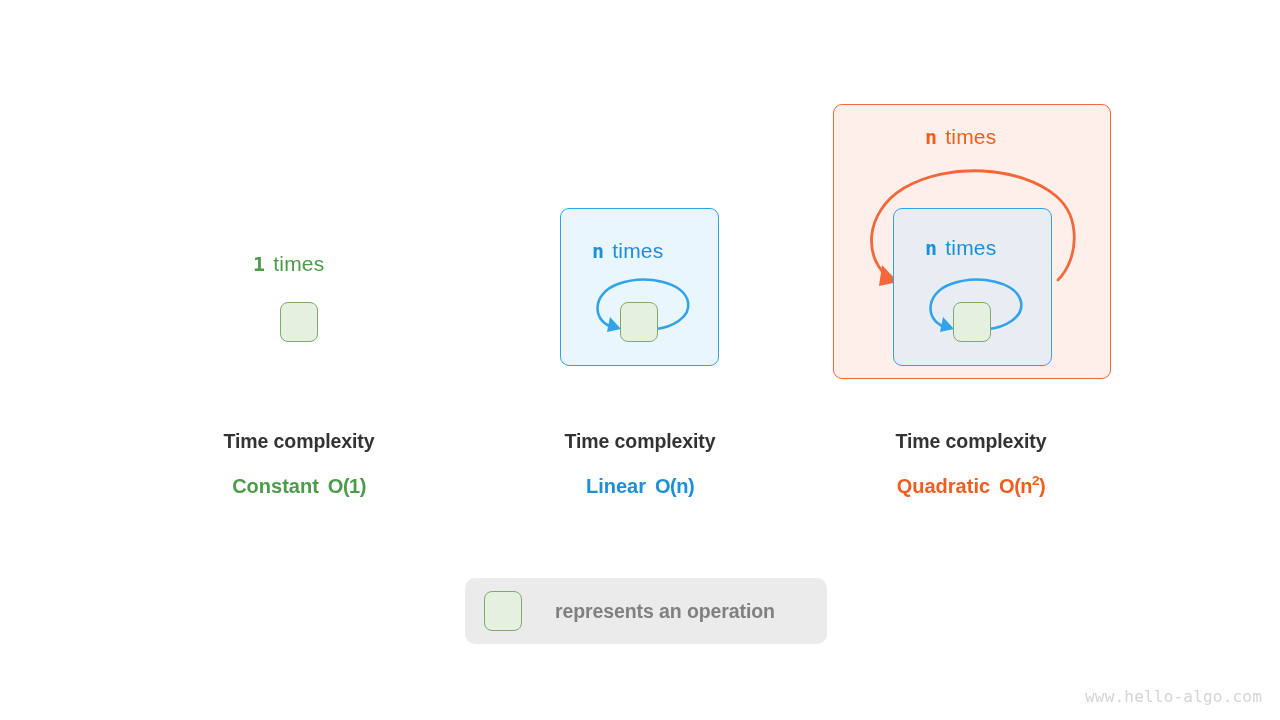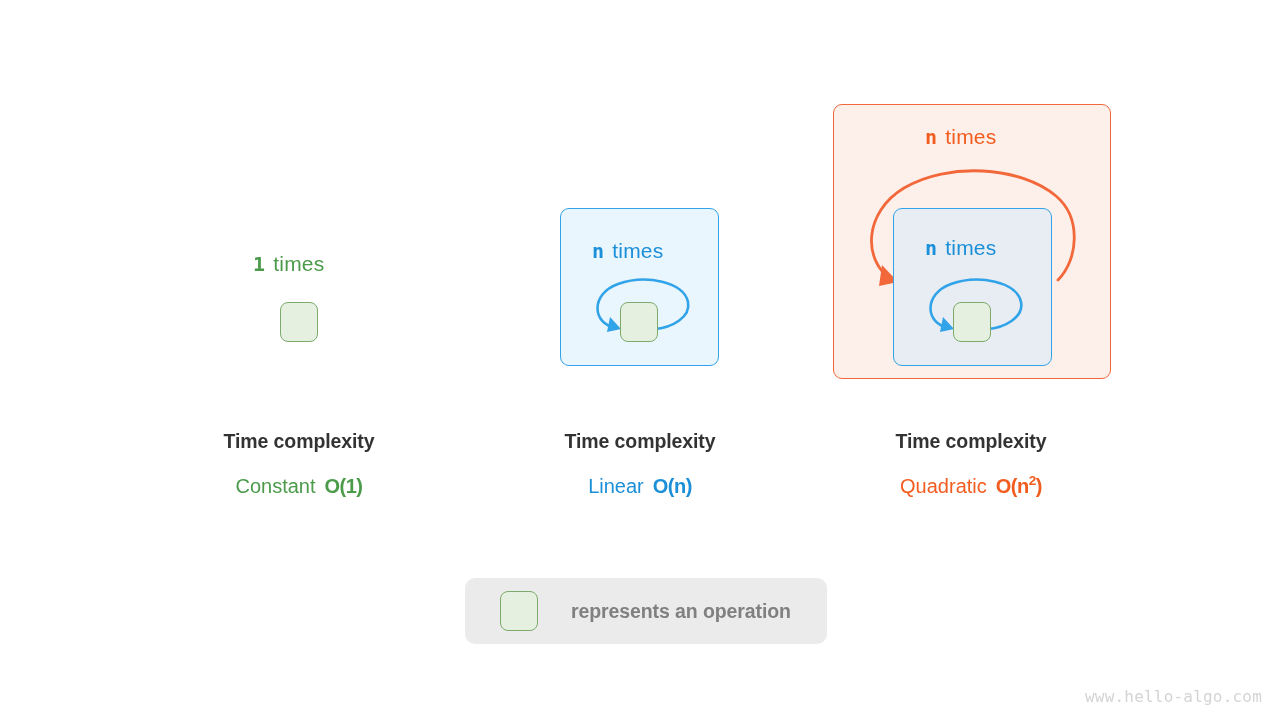--- a/index.html
+++ b/index.html
@@ -96,21 +96,21 @@
     text-align: center;
   }
   .caption-value {
     margin-top: 22px;
     font-size: 20px;
     font-weight: bold;
     white-space: nowrap;
   }
   .caption-value .name {
     font-family: "Liberation Sans", sans-serif;
-    font-weight: normal;
+    font-weight: bold;
   }
   .caption-value .bigo {
     font-family: Liberation Sans, sans-serif;
     font-weight: bold;
     margin-left: 9px;
     letter-spacing: -0.5px;
   }
   .caption-value .bigo sup {
     font-size: 0.68em;
     vertical-align: super;
@@ -121,21 +121,21 @@
   .legend {
     position: absolute;
     left: 465px;
     top: 578px;
     width: 362px;
     height: 66px;
     background: #ebebeb;
     border-radius: 10px;
     display: flex;
     align-items: center;
-    padding-left: 35px;
+    padding-left: 19px;
     box-sizing: border-box;
   }
   .legend .swatch {
     position: relative;
     width: 38px;
     height: 40px;
     border-radius: 8px;
     background: #e6f0e0;
     border: 1.6px solid #7cab6b;
     box-sizing: border-box;

